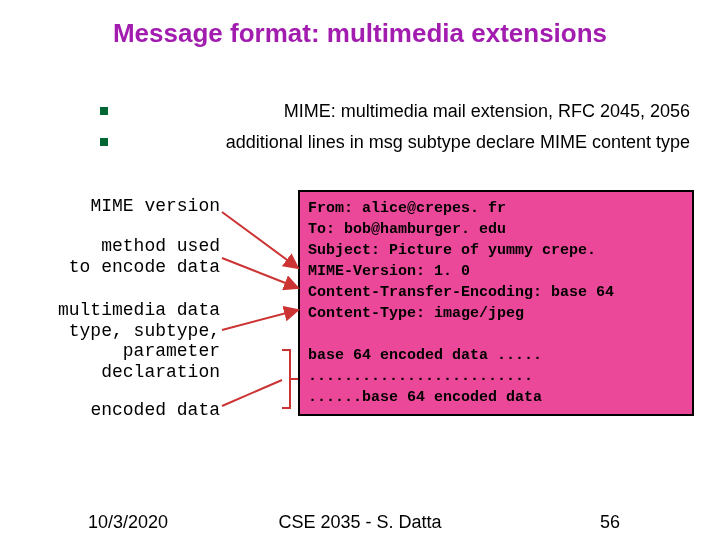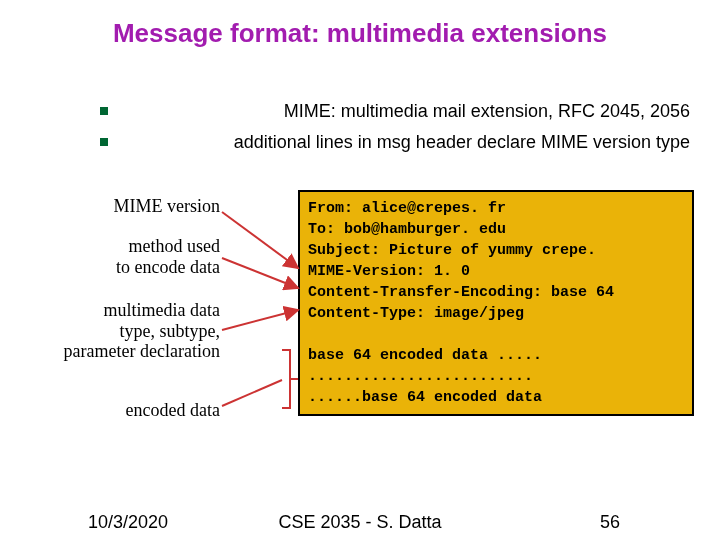--- a/index.html
+++ b/index.html
@@ -48,35 +48,35 @@
     position: absolute;
     left: 0;
     top: 9px;
     width: 8px;
     height: 8px;
     background: #006633;
   }
   .label {
     position: absolute;
     font-size: 18px;
-    font-family: Liberation Serif, serif;
+    font-family: Liberation Mono, monospace;
     text-align: right;
     line-height: 1.15;
   }
   .label1 { top: 196px; left: 20px; width: 200px; }
   .label2 { top: 236px; left: 20px; width: 200px; }
   .label3 { top: 300px; left: 0px;  width: 220px; }
   .label4 { top: 400px; left: 20px; width: 200px; }
   .email-box {
     position: absolute;
     top: 190px;
     left: 298px;
     width: 376px;
     border: 2px solid #000;
-    background: #eab308;
+    background: #ec4899;
     font-family: "Courier New", monospace;
     font-size: 15px;
     font-weight: bold;
     padding: 6px 8px;
     line-height: 1.4;
     white-space: pre;
   }
   .footer {
     position: absolute;
     bottom: 28px;
@@ -98,21 +98,21 @@
 </style>
 </head>
 <body>
 
 <div class="slide">
 
   <div class="title">Message format: multimedia extensions</div>
 
   <ul class="bullets">
     <li>MIME: multimedia mail extension, RFC 2045, 2056</li>
-    <li>additional lines in msg header declare MIME version type</li>
+    <li>additional lines in msg subtype declare MIME content type</li>
   </ul>
 
   <div class="label label1">MIME version</div>
   <div class="label label3">
     <span>multimedia data</span><br>
     <span>type, subtype,</span><br>
     <span>parameter declaration</span>
   </div>
   <div class="label label2">
     <span>method used</span><br>

